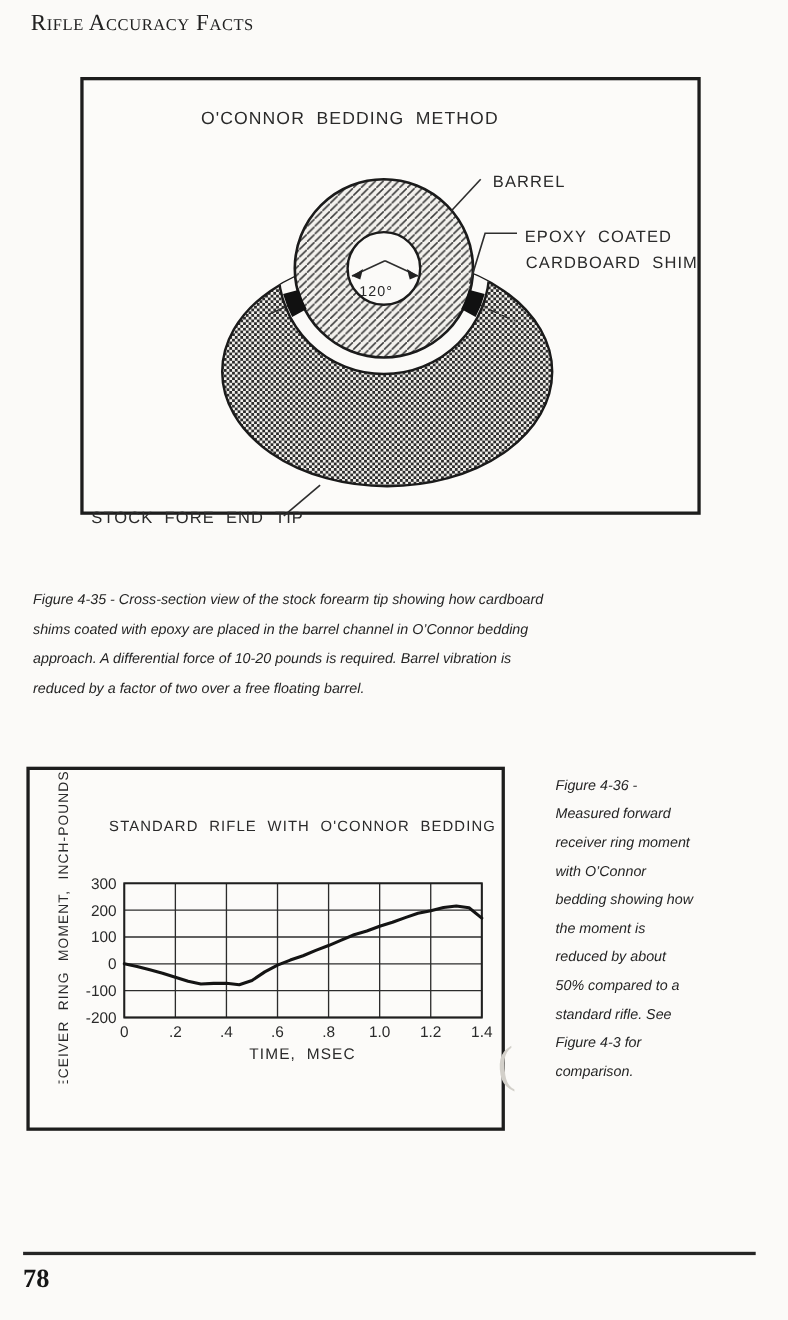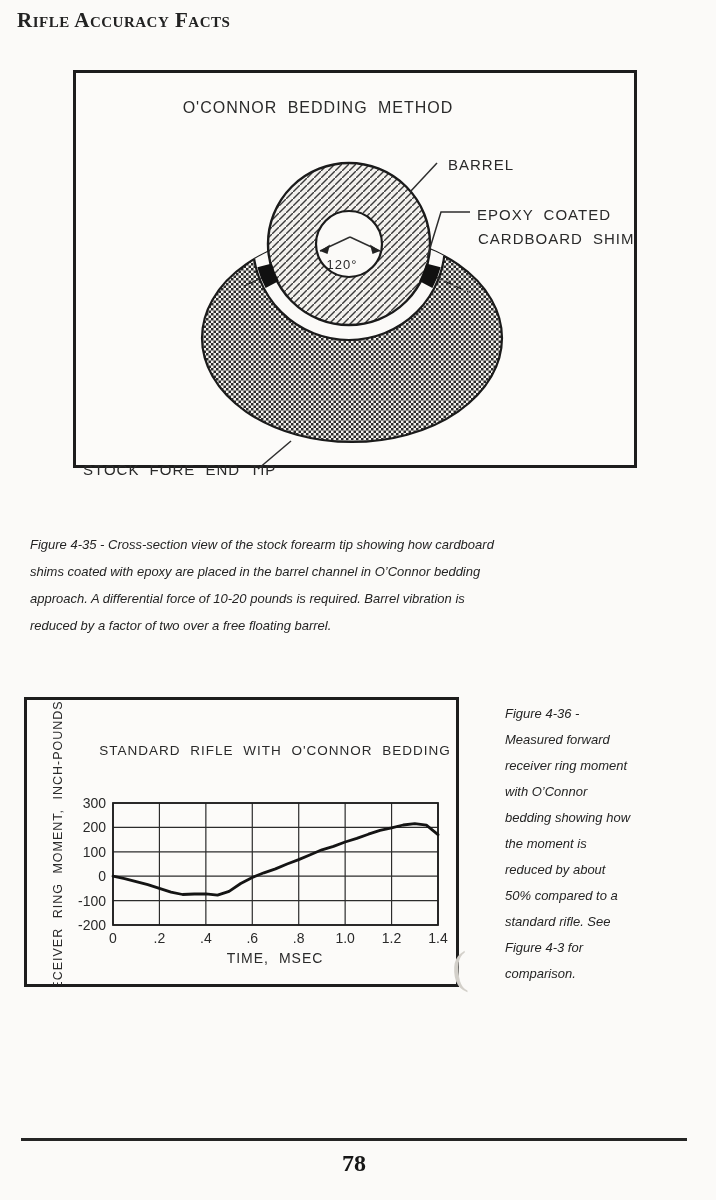--- a/index.html
+++ b/index.html
@@ -3,43 +3,43 @@
 <meta charset="utf-8">
 <style>
   html,body{margin:0;padding:0;}
   body{
     width:716px;height:1200px;position:relative;overflow:hidden;
     background:#fbfaf8;
     font-family:"Liberation Sans",sans-serif;color:#1c1c1c;
   }
   .abs{position:absolute;}
   .page-header{
-    left:17px;top:8px;font-family:"Liberation Serif",serif;
-    font-variant:small-caps;font-weight:bold;font-size:21px;
+    left:28px;top:8px;font-family:"Liberation Serif",serif;
+    font-variant:small-caps;font-weight:normal;font-size:21px;
     letter-spacing:0.5px;color:#222;
   }
   .fig-box{
     border:3px solid #1d1d1d;background:#fcfbf9;box-sizing:border-box;
   }
   .fig-box svg{display:block;}
   .cad-text{
     font-family:"Liberation Sans",sans-serif;fill:#2a2a2a;
     letter-spacing:1px;word-spacing:5px;
   }
   .caption{
     font-style:italic;font-size:13px;line-height:27px;color:#242424;
     white-space:pre-line;
   }
   .caption-right{line-height:26px;}
   .chart-tick{
     font-family:"Liberation Sans",sans-serif;font-size:14px;fill:#2a2a2a;
   }
   .footer-rule{left:21px;top:1138px;width:666px;height:3px;background:#252525;}
   .page-number{
-    left:21px;top:1150px;width:666px;text-align:center;
+    left:21px;top:1150px;width:666px;text-align:left;
     font-family:"Liberation Serif",serif;font-weight:bold;font-size:24px;color:#161616;
   }
   .artifact{
     left:452px;top:941px;font-size:46px;color:#d3d0ca;
     font-family:"Liberation Serif",serif;transform:rotate(-4deg);
   }
 </style>
 </head>
 <body>
 
@@ -94,21 +94,21 @@
     <text x="7" y="402" class="cad-text" font-size="15">STOCK FORE END TIP</text>
     <text x="266" y="196" text-anchor="middle" class="cad-text" font-size="13" letter-spacing="0">120°</text>
   </svg>
 </div>
 
 <div class="abs caption" style="left:30px;top:531px;width:680px;">Figure 4-35 - Cross-section view of the stock forearm tip showing how cardboard
 shims coated with epoxy are placed in the barrel channel in O’Connor bedding
 approach.  A differential force of 10-20 pounds is required. Barrel vibration is
 reduced by a factor of two over a free floating barrel.</div>
 
-<div class="abs fig-box" style="left:24px;top:697px;width:435px;height:290px;">
+<div class="abs fig-box" style="left:24px;top:697px;width:435px;height:331px;">
   <svg id="chart-svg" width="429" height="285" viewBox="0 0 429 285">
     <text x="248" y="55" text-anchor="middle" class="cad-text" font-size="13.5" letter-spacing="0.8" word-spacing="5">STANDARD RIFLE WITH O'CONNOR BEDDING</text>
     <text x="35" y="150" text-anchor="middle" transform="rotate(-90 35 150)" class="cad-text" font-size="12.5" letter-spacing="0.3" word-spacing="2">RECEIVER RING MOMENT, INCH-POUNDS</text>
     <text x="248" y="263" text-anchor="middle" class="cad-text" font-size="14" letter-spacing="0.8" word-spacing="4">TIME, MSEC</text>
     <g id="chart-plot">
         <line x1="86" y1="103" x2="411" y2="103" stroke="#2c2c2c" stroke-width="1.2"></line>
         <line x1="86" y1="127.39999999999999" x2="411" y2="127.39999999999999" stroke="#2c2c2c" stroke-width="1.2"></line>
         <line x1="86" y1="151.8" x2="411" y2="151.8" stroke="#2c2c2c" stroke-width="1.2"></line>
         <line x1="86" y1="176.2" x2="411" y2="176.2" stroke="#2c2c2c" stroke-width="1.2"></line>
         <line x1="86" y1="200.6" x2="411" y2="200.6" stroke="#2c2c2c" stroke-width="1.2"></line>

